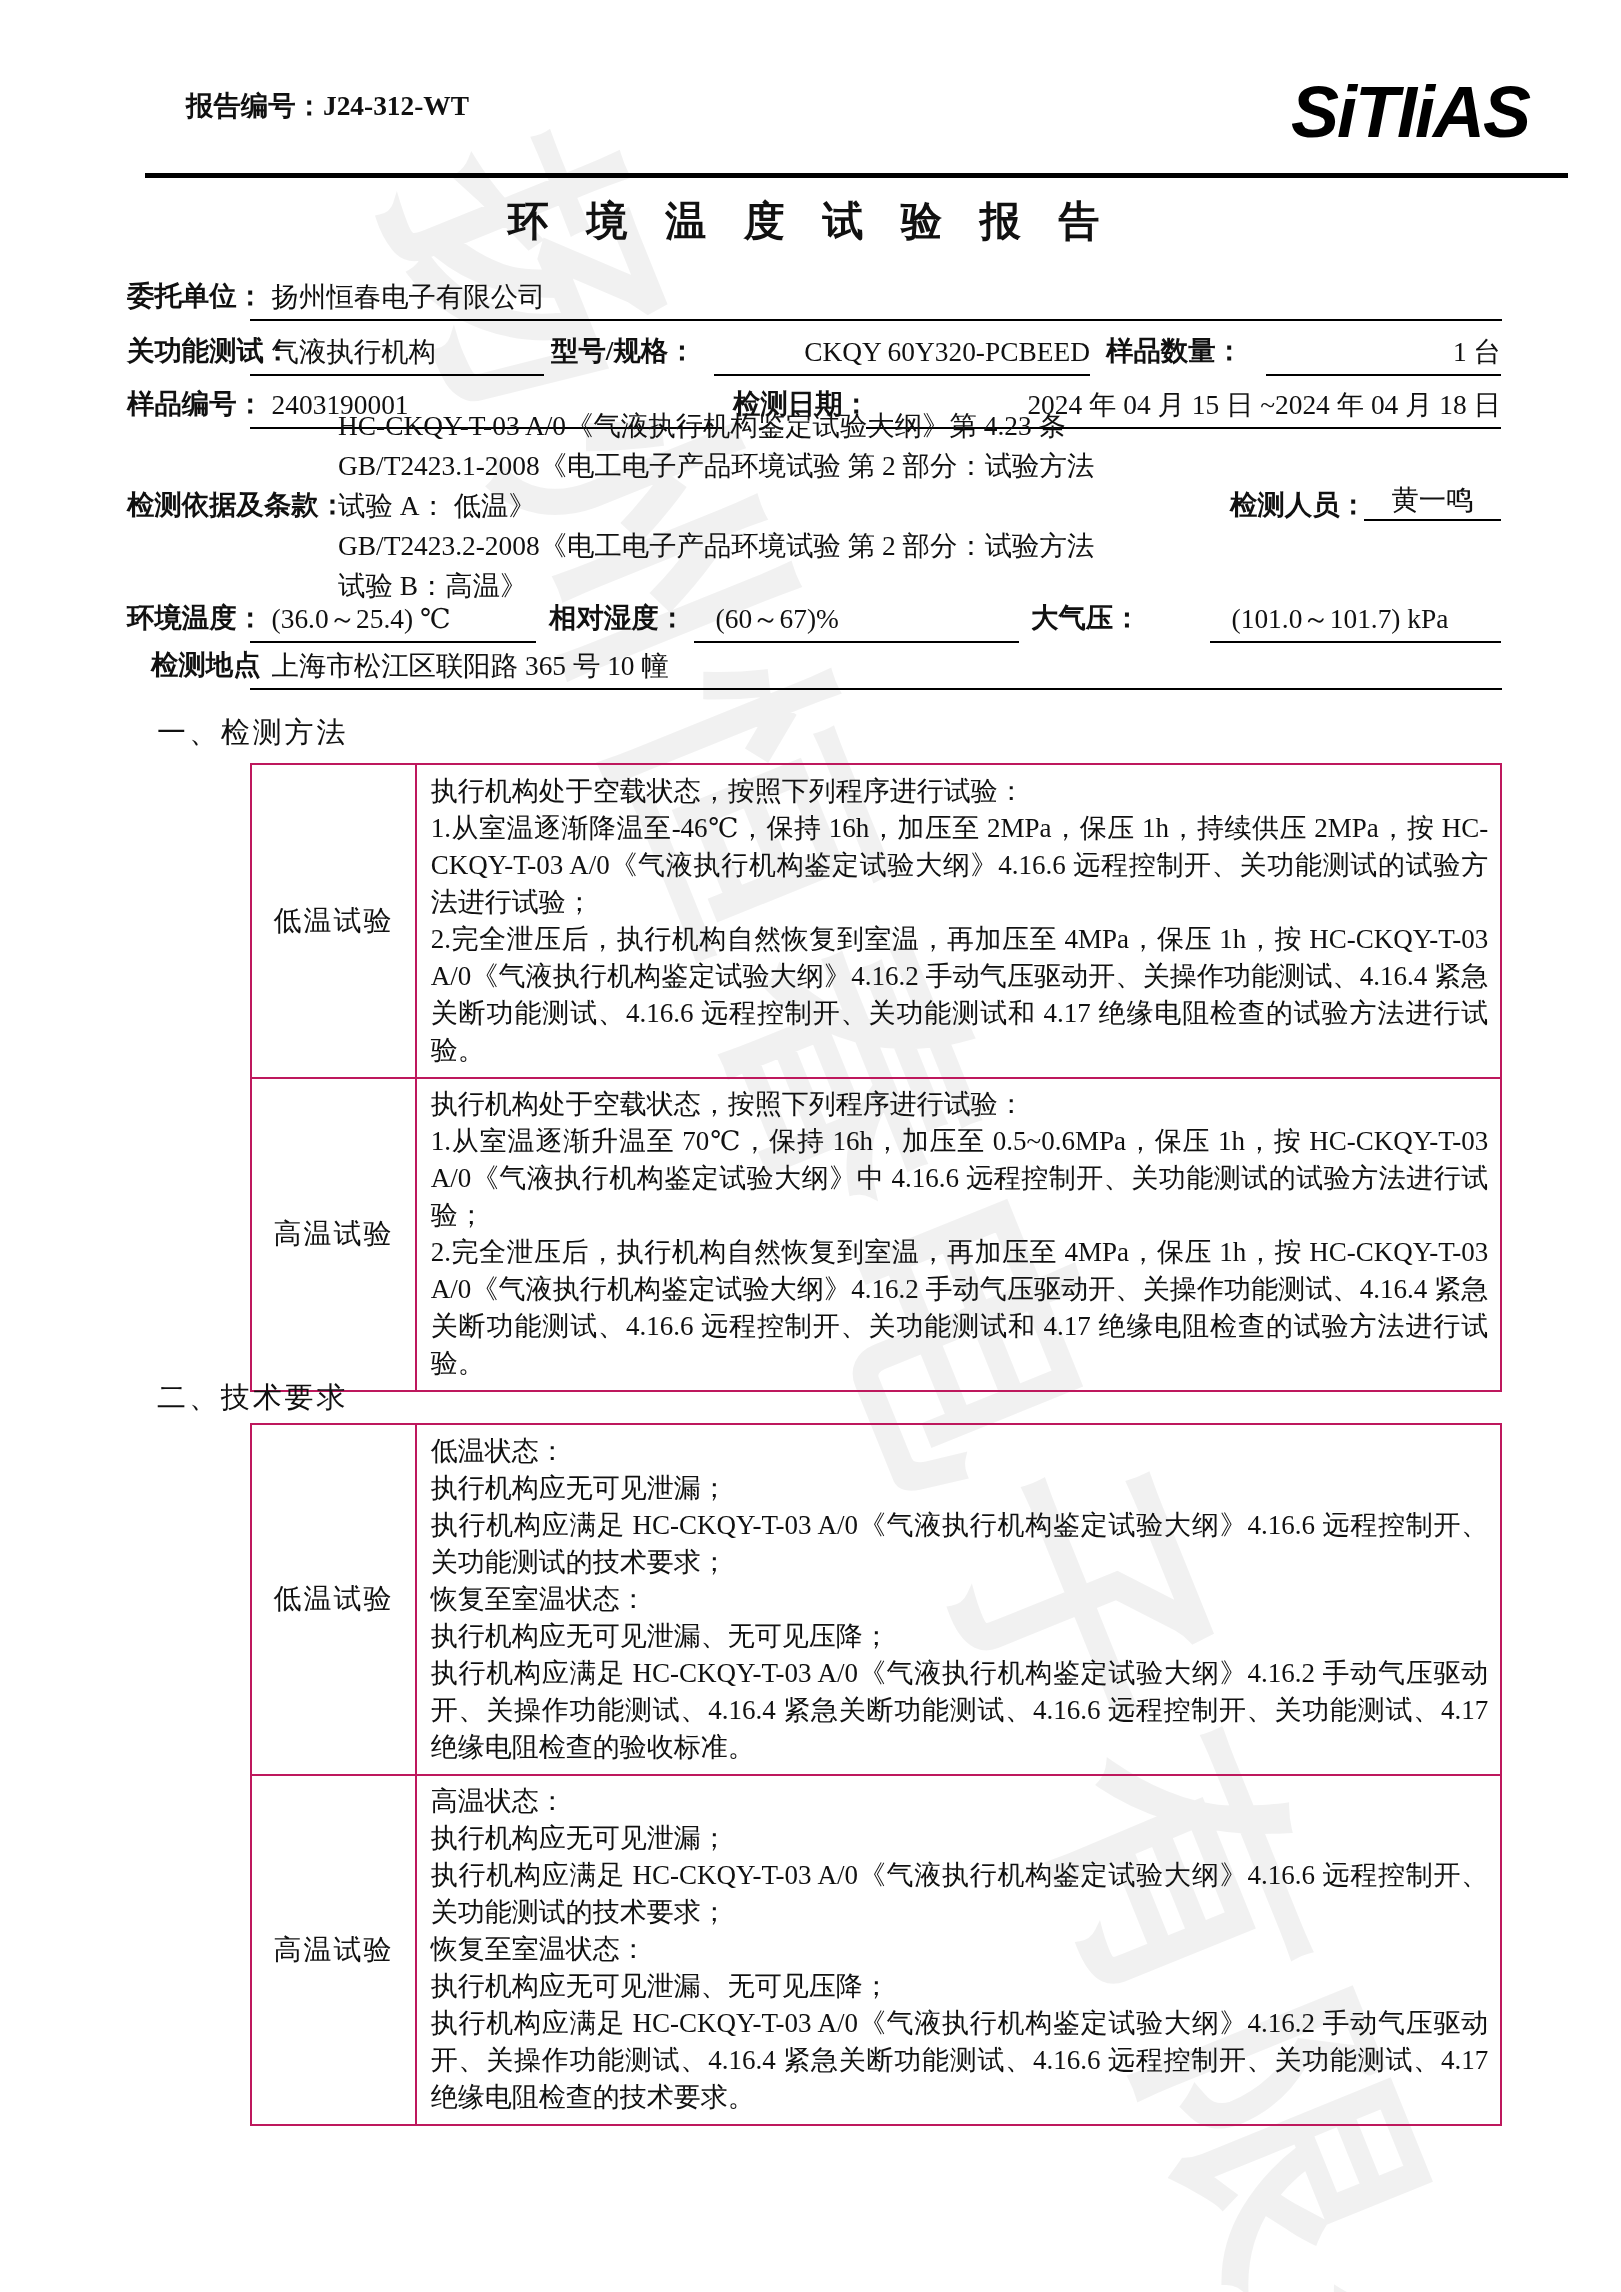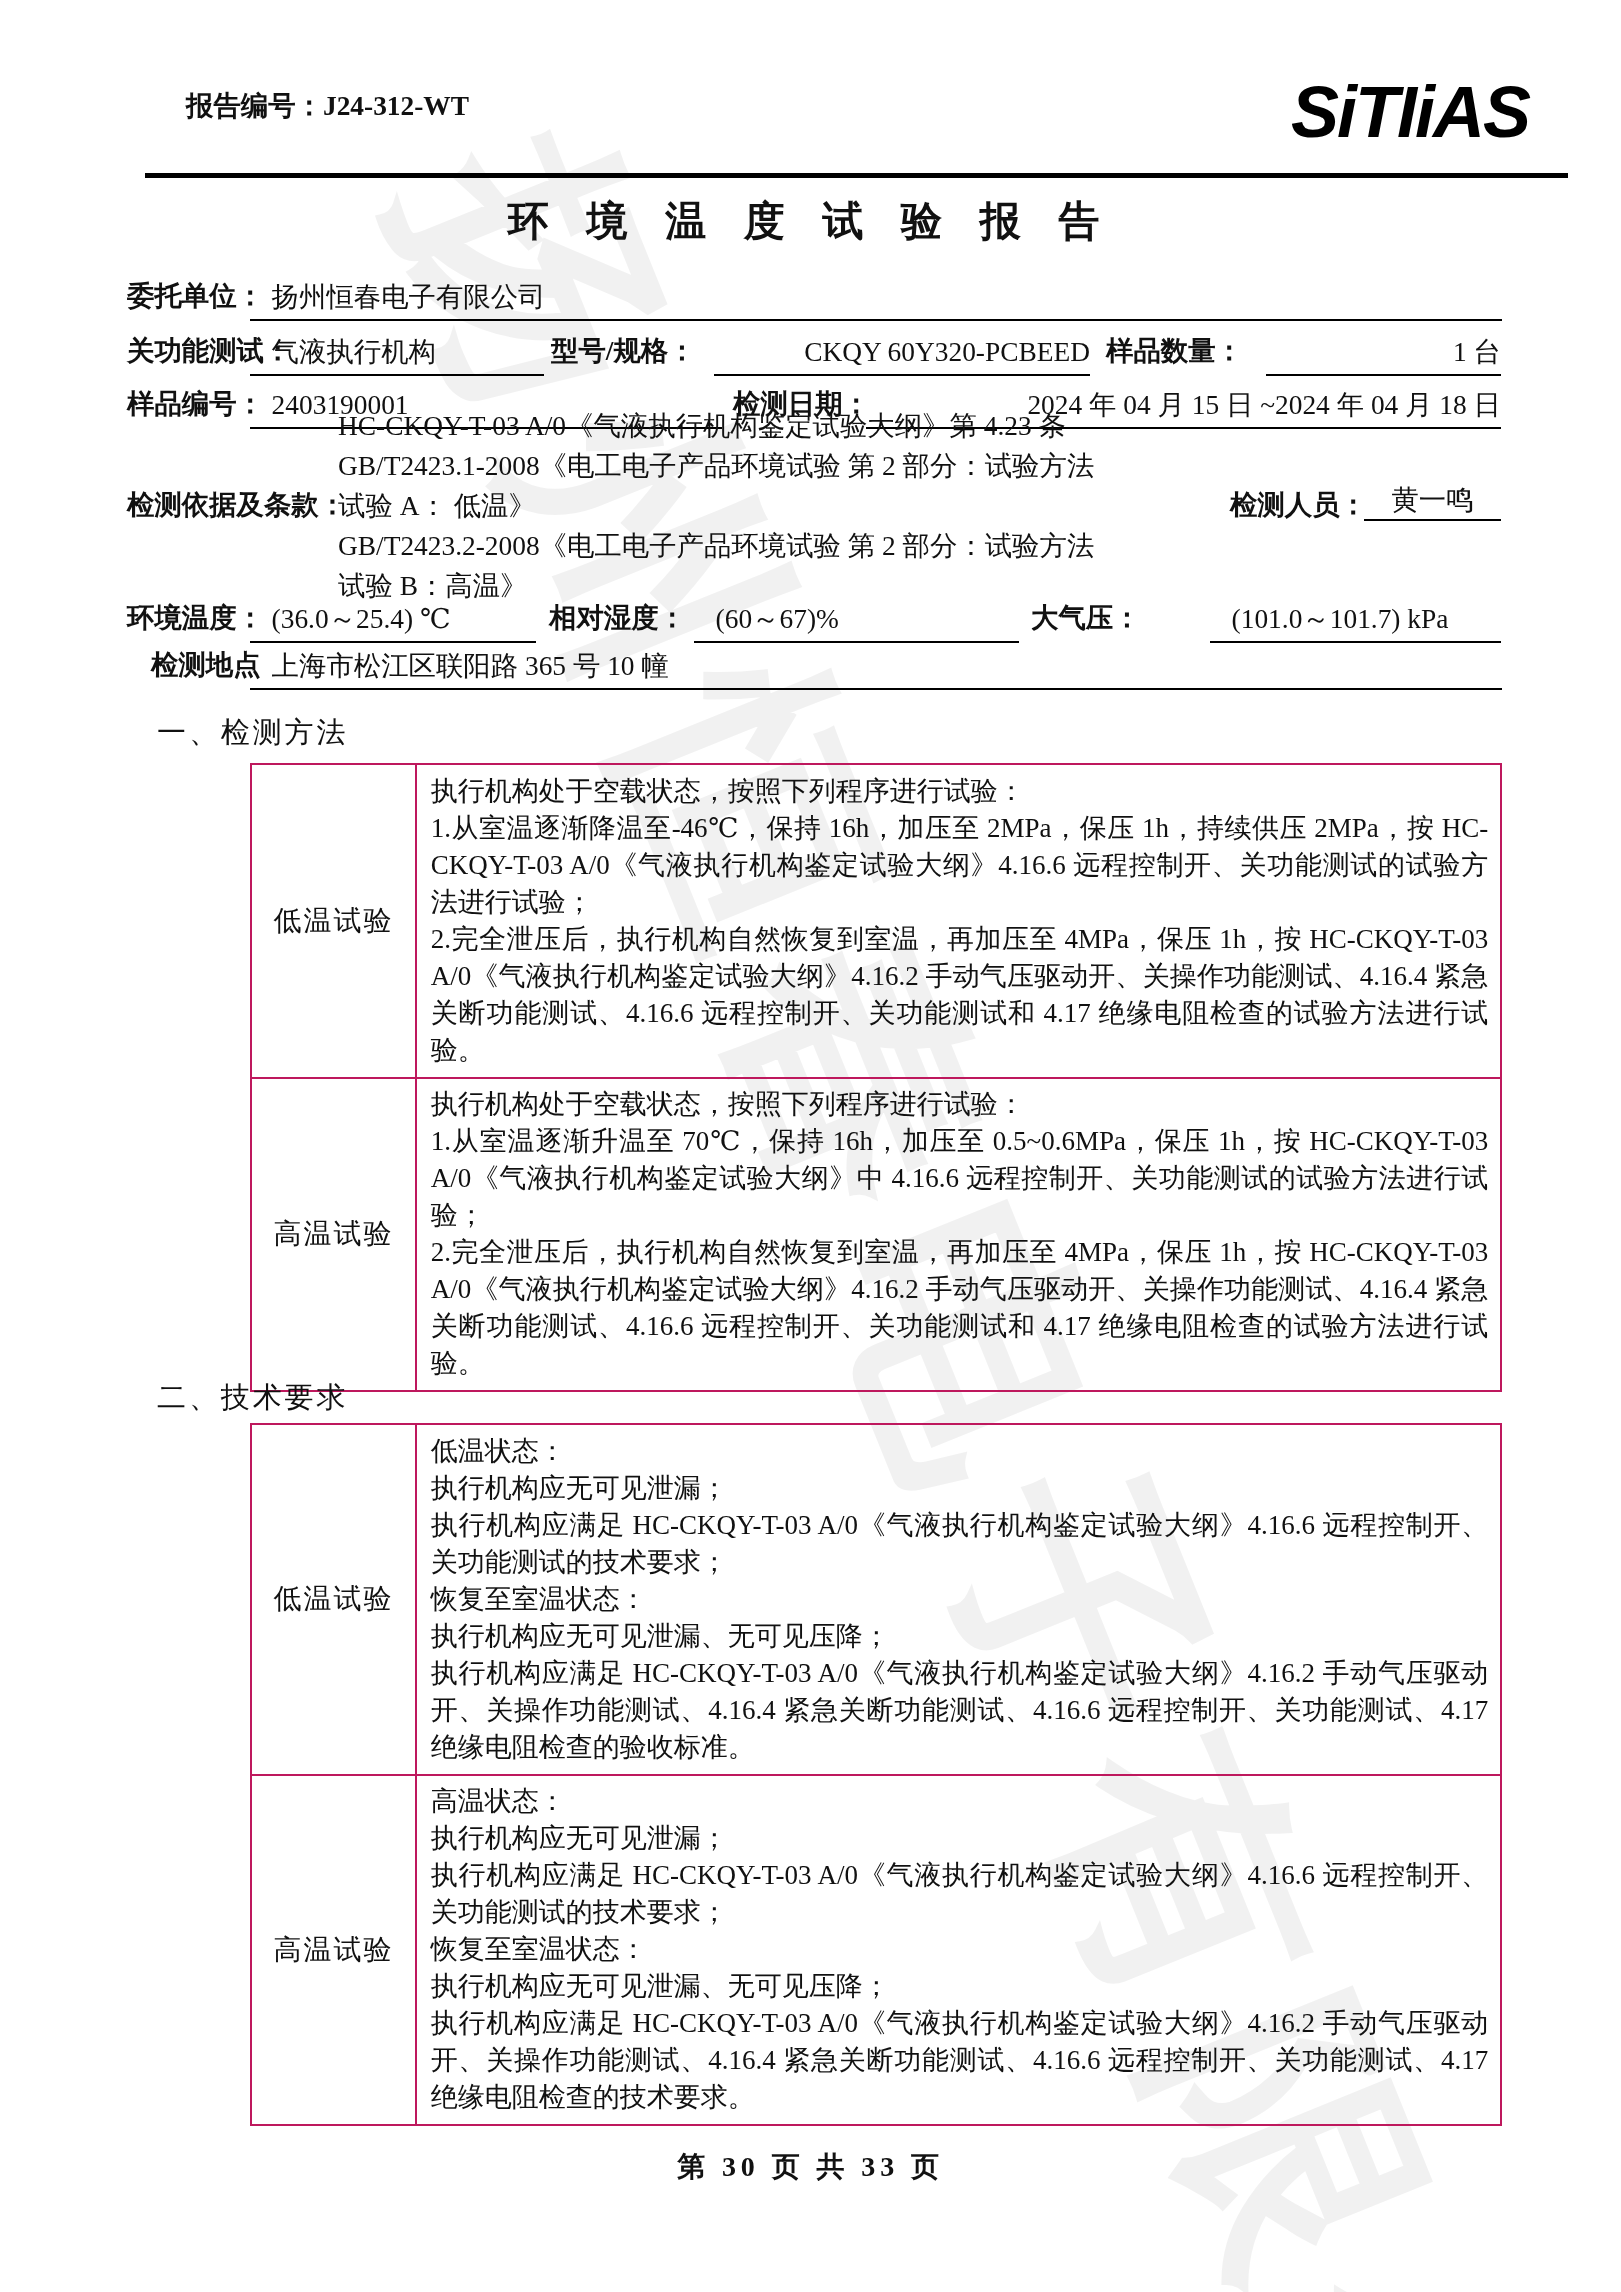--- a/index.html
+++ b/index.html
@@ -175,16 +175,15 @@
       <td class="tcontent">高温状态：
 执行机构应无可见泄漏；
 执行机构应满足 HC-CKQY-T-03 A/0《气液执行机构鉴定试验大纲》4.16.6 远程控制开、关功能测试的技术要求；
 恢复至室温状态：
 执行机构应无可见泄漏、无可见压降；
 执行机构应满足 HC-CKQY-T-03 A/0《气液执行机构鉴定试验大纲》4.16.2 手动气压驱动开、关操作功能测试、4.16.4 紧急关断功能测试、4.16.6 远程控制开、关功能测试、4.17 绝缘电阻检查的技术要求。</td>
     </tr>
   </tbody>
     </table>
 
-  <div class="footer">第 30 页  共 33 页</div>
 
 </div>
 
 
 </body></html>

